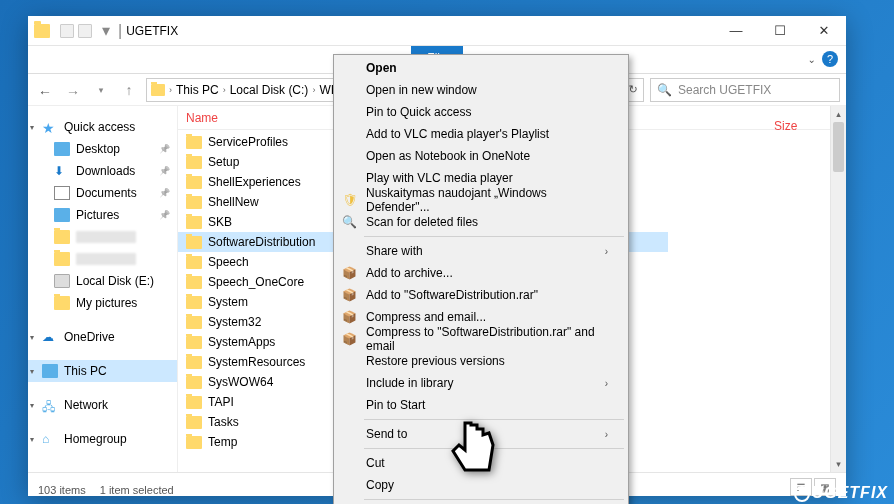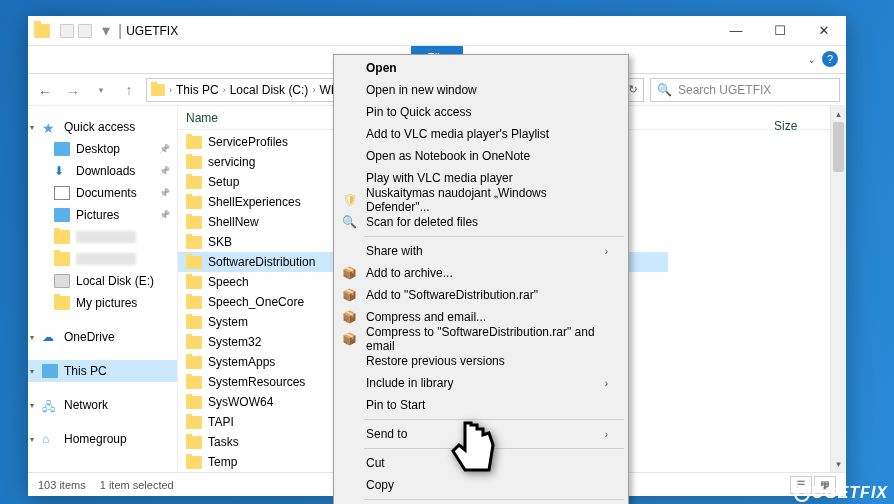--- a/index.html
+++ b/index.html
@@ -45,29 +45,29 @@
 .ic-doc { background:#fff; border:1px solid #888; position:relative; }
 .ic-pic { background:#5ab0e8; border-radius:1px; }
 .ic-folder { background:#ffd96b; border-radius:1px; position:relative; }
 .ic-folder::before { content:''; position:absolute; top:-2px; left:0; width:6px; height:2px; background:#ffd96b; }
 .ic-drive { background:#ddd; border:1px solid #aaa; border-radius:1px; }
 .ic-cloud { color:#1979ca; }
 .ic-pc { background:#5ab0e8; border-radius:1px; }
 .ic-net { color:#5ab0e8; }
 .ic-home { color:#5ab0e8; }
 .content { flex:1; display:flex; flex-direction:column; position:relative; }
-.col-headers { height:24px; display:flex; align-items:center; border-bottom:1px solid #eee; font-size:12px; color:#14532d; }
+.col-headers { height:24px; display:flex; align-items:center; border-bottom:1px solid #eee; font-size:12px; color:#ef4444; }
 .col-headers .col { padding-left:8px; }
 .col-name { width:170px; }
 .col-size { margin-left:auto; width:80px;margin-top:17px; }
 .file-list { flex:1; overflow-y:auto; padding-top:2px; }
 .file-row { display:flex; align-items:center; height:20px; padding-left:8px; font-size:12px; gap:6px; }
 .file-row.selected { background:#cce8ff; width:490px; }
 .file-row .ic-folder { width:16px; height:13px; }
-.statusbar { height:24px; border-top:1px solid #e5e5e5; display:flex; align-items:center; padding:0 10px; font-size:11px; color:#555; gap:14px; }
+.statusbar { height:24px; border-top:1px solid #e5e5e5; display:flex; align-items:flex-end; padding:0 10px; font-size:11px; color:#555; gap:14px; }
 .statusbar .view-btns { margin-left:auto; display:flex; gap:2px; }
 .statusbar .view-btns div { width:22px; height:18px; border:1px solid #ccc; display:flex; align-items:center; justify-content:center; font-size:10px; }
 
 .context-menu { position:absolute; left:333px; top:54px; width:296px; background:#f0f0f0; border:1px solid #a0a0a0; box-shadow:3px 3px 6px rgba(0,0,0,.3); font-size:12px; padding:2px; z-index:20; }
 .cm-item { display:flex; align-items:center; height:22px; padding:0 18px 0 30px; position:relative; }
 .cm-item.bold { font-weight:700; }
 .cm-sep { height:1px; background:#d0d0d0; margin:3px 2px 3px 28px; }
 .cm-icon { position:absolute; left:6px; width:16px; height:16px; display:flex; align-items:center; justify-content:center; font-size:12px; }
 .cm-arrow { margin-left:auto; color:#555; font-size:10px; }
 .shield { color:#f0c040; }
@@ -202,24 +202,20 @@
         <div class="col col-name">Name</div>
         <div class="col col-size">Size</div>
       </div>
       <div class="file-list" id="file-list">
           <div class="file-row">
             <span class="ic-folder"></span>
             <span>ServiceProfiles</span>
           </div>
           <div class="file-row">
             <span class="ic-folder"></span>
-            <span>servicing</span>
-          </div>
-          <div class="file-row">
-            <span class="ic-folder"></span>
             <span>Setup</span>
           </div>
           <div class="file-row">
             <span class="ic-folder"></span>
             <span>ShellExperiences</span>
           </div>
           <div class="file-row">
             <span class="ic-folder"></span>
             <span>ShellNew</span>
           </div>

